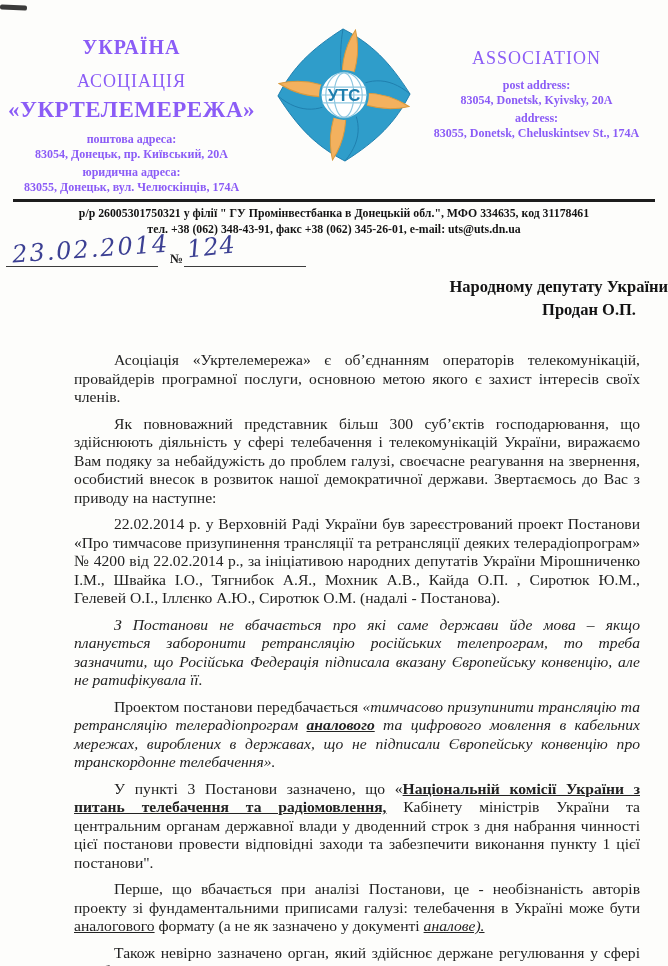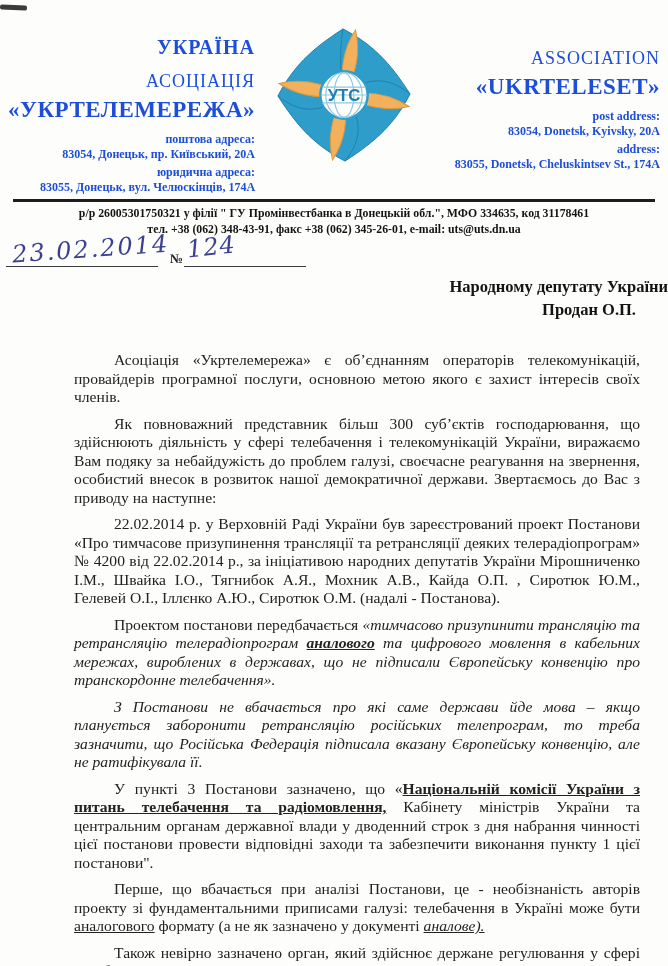--- a/index.html
+++ b/index.html
@@ -4,21 +4,21 @@
 <style>
   html,body{margin:0;padding:0;background:#e8e8e8;}
   .page{
     position:relative;width:668px;height:966px;margin:0 auto;
     background:#fdfdfb;overflow:hidden;
     font-family:"Liberation Serif",serif;color:#1e1e1e;
   }
   .artifact{position:absolute;top:5px;left:0;width:27px;height:5px;background:#3b3b3b;transform:rotate(3deg);border-radius:2px;}
   
   .header{display:flex;align-items:flex-start;padding:22px 8px 0 8px;}
-  .h-col{flex:1;text-align:right;padding-top:14px;color:#1d4ed8;}
+  .h-col{flex:1;text-align:center;padding-top:14px;color:#8b5cf6;}
   .country{font-size:20px;font-weight:bold;letter-spacing:1px;}
   .orgtype{font-size:18px;margin-top:12px;letter-spacing:1px;}
   .orgname{font-size:23px;font-weight:bold;margin-top:5px;letter-spacing:0.5px;}
   .addr-label{font-size:12px;font-weight:bold;margin-top:9px;}
   .addr{font-size:12px;font-weight:bold;line-height:15.5px;}
   .h-center{flex:0 0 158px;display:flex;justify-content:flex-end;margin-top:4px;}
   
   .divider{height:3px;background:#1d1d1d;margin:4px 13px 0 13px;}
   .bank{text-align:center;font-weight:bold;font-size:11.8px;line-height:15.5px;margin-top:4px;color:#141414;}
   
@@ -84,21 +84,20 @@
           <line x1="48" y1="62" x2="92" y2="62"></line>
           <line x1="46.5" y1="70" x2="93.5" y2="70"></line>
           <line x1="48" y1="78" x2="92" y2="78"></line>
         </g>
         <text x="70" y="76" text-anchor="middle" font-size="17" font-weight="bold" fill="#1f7fae" font-family="Liberation Sans, sans-serif">УТС</text>
       </svg>
     </div>
 
     <div class="h-col">
       <div class="orgtype">ASSOCIATION</div>
-      <div class="orgname">«UKRTELESET»</div>
       <div class="addr-label">post address:</div>
       <div class="addr">83054, Donetsk, Kyivsky, 20A</div>
       <div class="addr-label" style="margin-top:2px">address:</div>
       <div class="addr">83055, Donetsk, Cheluskintsev St., 174A</div>
     </div>
   </div>
 
   <div class="divider"></div>
 
   <div class="bank">
@@ -117,19 +116,19 @@
   <div class="recipient">
     <div>Народному депутату України</div>
     <div class="l2">Продан О.П.</div>
   </div>
 
 
   <div class="body-text">
       <p class="para"><span>Асоціація «Укртелемережа» є об’єднанням операторів телекомунікацій,  провайдерів програмної послуги, основною метою якого є захист інтересів своїх членів.</span></p>
       <p class="para"><span>Як повноважний представник більш 300 суб’єктів господарювання, що здійснюють діяльність у сфері телебачення і телекомунікацій України, виражаємо Вам подяку за небайдужість до проблем галузі, своєчасне реагування на звернення, особистий внесок в розвиток нашої демократичної держави. Звертаємось до Вас з приводу на наступне:</span></p>
       <p class="para"><span>22.02.2014 р. у Верховній Раді України був зареєстрований проект Постанови «Про тимчасове призупинення трансляції та ретрансляції деяких телерадіопрограм» № 4200 від 22.02.2014 р., за ініціативою народних депутатів України Мірошниченко І.М., Швайка І.О., Тягнибок А.Я., Мохник А.В.,  Кайда О.П. , Сиротюк Ю.М., Гелевей О.І., Іллєнко А.Ю., Сиротюк О.М. (надалі - Постанова).</span></p>
+      <p class="para"><span class="si">З Постанови не вбачається про які саме держави йде мова – якщо планується заборонити ретрансляцію російських телепрограм, то треба зазначити, що Російська Федерація підписала вказану Європейську конвенцію, але не ратифікувала її.</span></p>
       <p class="para"><span>Проектом постанови передбачається </span><span class="si">«тимчасово призупинити трансляцію та ретрансляцію телерадіопрограм </span><span class="sb si su">аналового</span><span class="si"> та цифрового мовлення в кабельних мережах, вироблених  в державах, що не підписали Європейську конвенцію про транскордонне телебачення».</span></p>
-      <p class="para"><span class="si">З Постанови не вбачається про які саме держави йде мова – якщо планується заборонити ретрансляцію російських телепрограм, то треба зазначити, що Російська Федерація підписала вказану Європейську конвенцію, але не ратифікувала її.</span></p>
       <p class="para"><span>У пункті 3 Постанови зазначено, що «</span><span class="sb su">Національній комісії України з питань телебачення та радіомовлення,</span><span> Кабінету міністрів України  та центральним органам державної влади у дводенний  строк з дня набрання чинності цієї постанови провести відповідні заходи та забезпечити виконання пункту 1 цієї постанови".</span></p>
       <p class="para"><span>Перше, що вбачається при аналізі Постанови, це - необізнаність авторів проекту зі фундаментальними приписами галузі: телебачення в Україні може бути </span><span class="su">аналогового</span><span> формату (а не як зазначено у документі </span><span class="si su">аналове).</span></p>
       <p class="para"><span>Також невірно зазначено орган, який здійснює держане регулювання у сфері телебачення і радіомовлення. Конституційним,  постійно  діючим колегіальним органом, метою діяльності якого є нагляд за дотриманням законів України у сфері телерадіомовлення, а також здійснення регуляторних повноважень, передбачених цими законами є </span><span class="sb su">Національна рада</span><span class="sb"> України з питань телебачення </span><span class="sb su">і</span><span class="sb"> радіомовлення</span><span> (ст.1 Закону України «Про Національну раду України з питань телебачення і радіомовлення", ст. 3 Закону України «Про телебачення і радіомовлення»).</span></p>
     </div>
 </div>
 
 </body></html>

